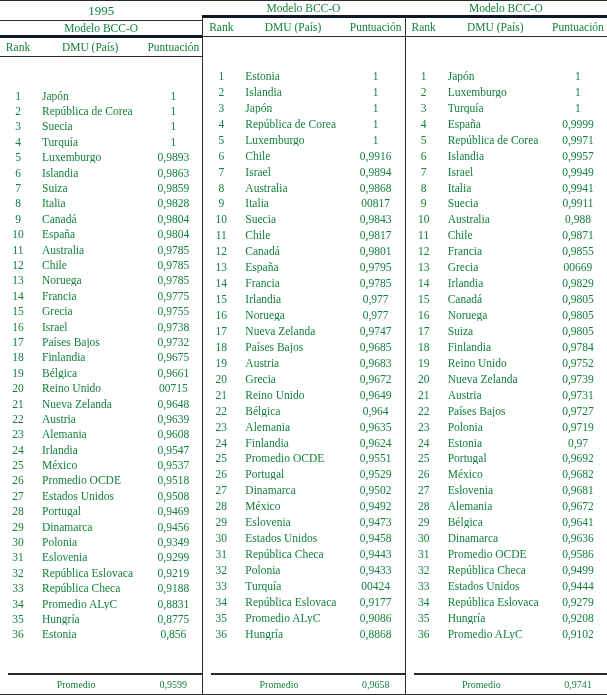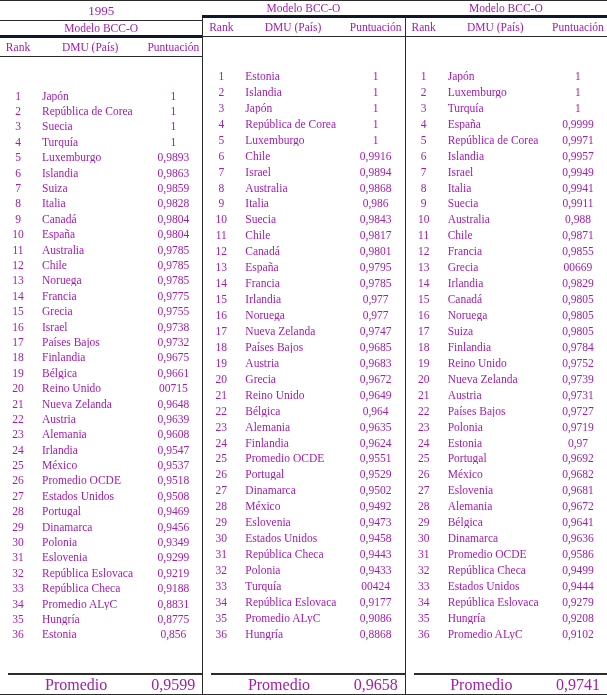--- a/index.html
+++ b/index.html
@@ -2,21 +2,21 @@
 <html><head>
 <meta charset="utf-8">
 <style>
   html, body { margin: 0; padding: 0; background: #ffffff; }
   .table-wrap {
     width: 607px;
     height: 695px;
     box-sizing: border-box;
     display: flex;
     font-family: "Liberation Serif", "DejaVu Serif", serif;
-    color: #a21caf;
+    color: #15803d;
     background: #ffffff;
     border-top: 1.5px solid #2b2b2b;
     border-bottom: 1.5px solid #2b2b2b;
   }
   .section { flex: 1 1 0; min-width: 0; display: flex; flex-direction: column; box-sizing: border-box; }
   .year-row {
     height: 20px; box-sizing: border-box;
     border-bottom: 1px solid #2b2b2b;
     display: flex; align-items: center; justify-content: center;
     font-size: 13px;
@@ -37,22 +37,22 @@
   }
   .c-rank  { flex: 0 0 36px; text-align: center; }
   .c-dmu   { flex: 1 1 auto; min-width: 0; text-align: center; white-space: nowrap; overflow: hidden; }
   .c-score { flex: 0 0 58px; text-align: center; }
   .tbody { flex: 1; min-height: 0; display: flex; flex-direction: column; font-size: 11.5px; }
   .row { flex: 1 1 0; display: flex; align-items: center; }
   .row .c-dmu { text-align: left; padding-left: 6px; box-sizing: border-box; }
   .footer-row {
     height: 21px; box-sizing: border-box;
     border-top: 2px solid #2b2b2b;
-    display: flex; align-items: flex-end;
-    font-size: 16px;
+    display: flex; align-items: center;
+    font-size: 10px;
     margin-left: 8px;
   }
   .f-label { flex: 1 1 auto; text-align: center; }
 </style>
 </head>
 <body>
 
 <div class="table-wrap">
 
   <div class="section">
@@ -343,21 +343,21 @@
 
           <div class="row">
             <div class="c-rank">8</div>
             <div class="c-dmu">Australia</div>
             <div class="c-score">0,9868</div>
           </div>
 
           <div class="row">
             <div class="c-rank">9</div>
             <div class="c-dmu">Italia</div>
-            <div class="c-score">0,986</div>
+            <div class="c-score">00817</div>
           </div>
 
           <div class="row">
             <div class="c-rank">10</div>
             <div class="c-dmu">Suecia</div>
             <div class="c-score">0,9843</div>
           </div>
 
           <div class="row">
             <div class="c-rank">11</div>

